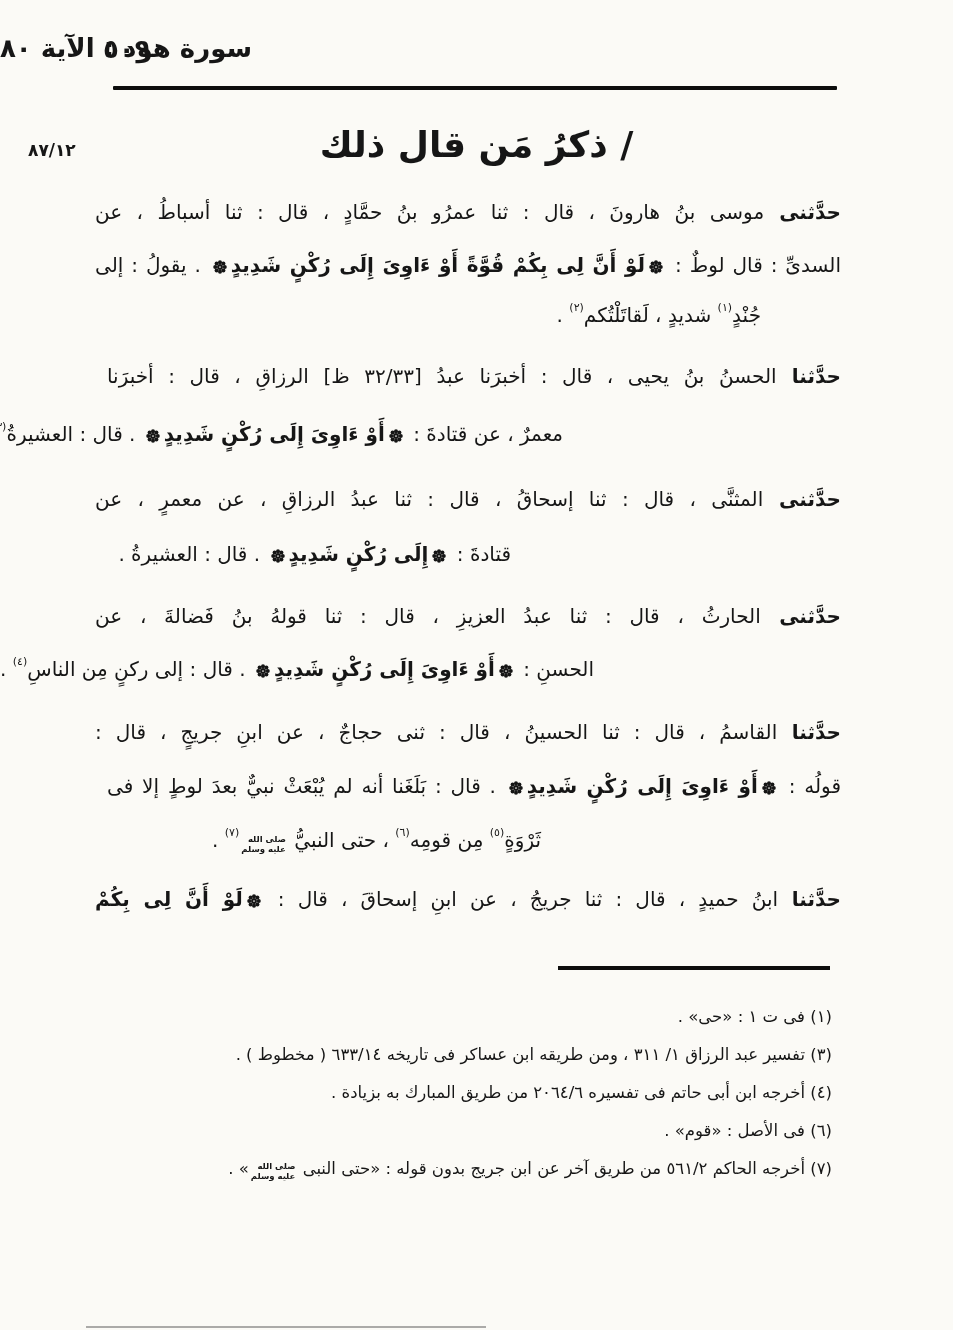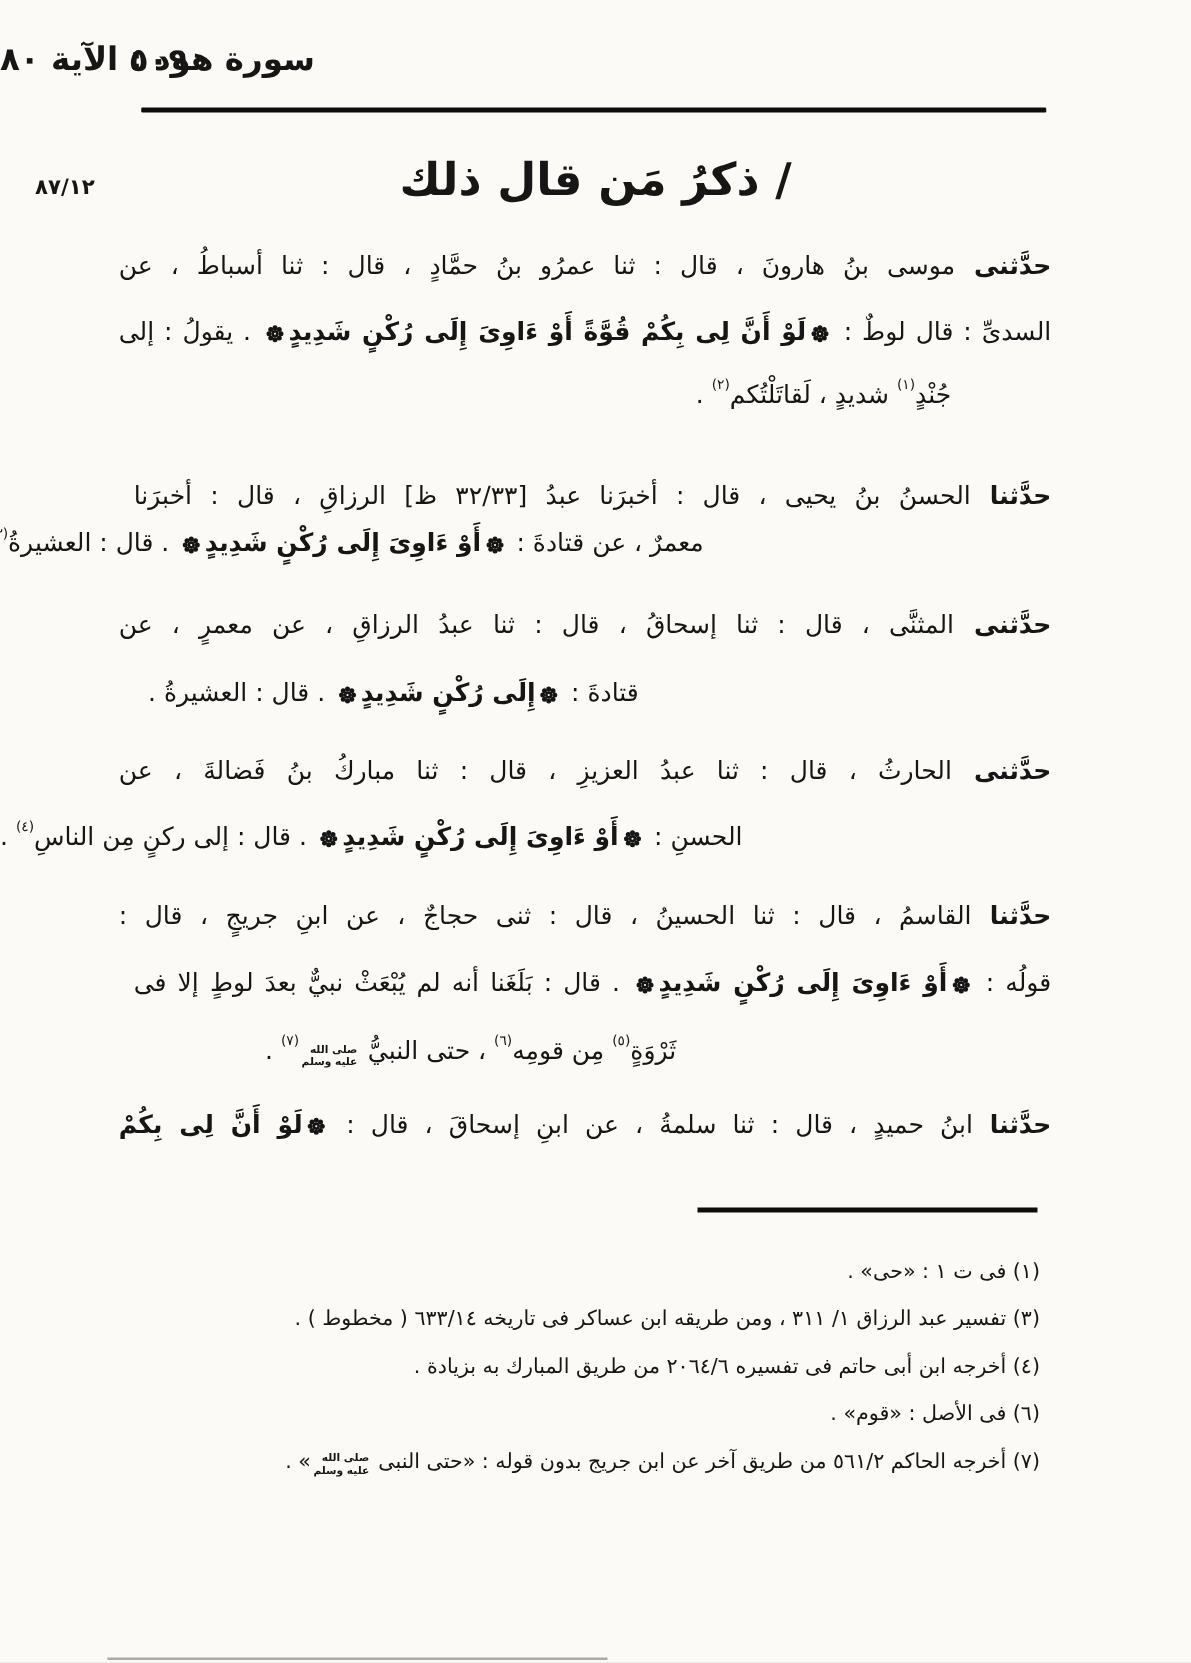--- a/index.html
+++ b/index.html
@@ -115,21 +115,21 @@
             <circle cx="19.2" cy="12" r="3"></circle>
             <circle cx="6.9" cy="6.9" r="3"></circle>
             <circle cx="17.1" cy="6.9" r="3"></circle>
             <circle cx="6.9" cy="17.1" r="3"></circle>
             <circle cx="17.1" cy="17.1" r="3"></circle>
             <circle cx="12" cy="12" r="4.4"></circle>
           </g>
           <circle cx="12" cy="12" r="1.3" fill="#fbfaf6"></circle>
         </svg><span> . يقولُ : إلى</span></div>
       <div class="bline short" style="top: 295px; right: 80px;"><span>جُنْدٍ</span><span class="sup">(١)</span><span> شديدٍ ، لَقاتَلْتُكم</span><span class="sup">(٢)</span><span> .</span></div>
-      <div class="bline full" style="top: 376px; margin-left: 12px;"><span class="opener">حدَّثنا </span><span>الحسنُ بنُ يحيى ، قال : أخبرَنا عبدُ [٣٢/٣٣ ظ] الرزاقِ ، قال : أخبرَنا</span></div>
+      <div class="bline full" style="top: 356px; margin-left: 12px;"><span class="opener">حدَّثنا </span><span>الحسنُ بنُ يحيى ، قال : أخبرَنا عبدُ [٣٢/٣٣ ظ] الرزاقِ ، قال : أخبرَنا</span></div>
       <div class="bline short" style="top: 414px; right: 278px;"><span>معمرٌ ، عن قتادةَ : </span><svg class="ros" width="16" height="16" viewBox="0 0 24 24">
           <g fill="#151515">
             <circle cx="12" cy="4.8" r="3"></circle>
             <circle cx="12" cy="19.2" r="3"></circle>
             <circle cx="4.8" cy="12" r="3"></circle>
             <circle cx="19.2" cy="12" r="3"></circle>
             <circle cx="6.9" cy="6.9" r="3"></circle>
             <circle cx="17.1" cy="6.9" r="3"></circle>
             <circle cx="6.9" cy="17.1" r="3"></circle>
             <circle cx="17.1" cy="17.1" r="3"></circle>
@@ -171,21 +171,21 @@
             <circle cx="19.2" cy="12" r="3"></circle>
             <circle cx="6.9" cy="6.9" r="3"></circle>
             <circle cx="17.1" cy="6.9" r="3"></circle>
             <circle cx="6.9" cy="17.1" r="3"></circle>
             <circle cx="17.1" cy="17.1" r="3"></circle>
             <circle cx="12" cy="12" r="4.4"></circle>
           </g>
           <circle cx="12" cy="12" r="1.3" fill="#fbfaf6"></circle>
         </svg><span> . قال : العشيرةُ .</span></div>
       <div class="bline full" style="top: 479px;"><span class="opener">حدَّثنى </span><span>المثنَّى ، قال : ثنا إسحاقُ ، قال : ثنا عبدُ الرزاقِ ، عن معمرٍ ، عن</span></div>
-      <div class="bline full" style="top: 596px;"><span class="opener">حدَّثنى </span><span>الحارثُ ، قال : ثنا عبدُ العزيزِ ، قال : ثنا مباركُ بنُ فَضالةَ ، عن</span></div>
+      <div class="bline full" style="top: 596px;"><span class="opener">حدَّثنى </span><span>الحارثُ ، قال : ثنا عبدُ العزيزِ ، قال : ثنا قولهُ بنُ فَضالةَ ، عن</span></div>
       <div class="bline short" style="top: 649px; right: 247px;"><span>الحسنِ : </span><svg class="ros" width="16" height="16" viewBox="0 0 24 24">
           <g fill="#151515">
             <circle cx="12" cy="4.8" r="3"></circle>
             <circle cx="12" cy="19.2" r="3"></circle>
             <circle cx="4.8" cy="12" r="3"></circle>
             <circle cx="19.2" cy="12" r="3"></circle>
             <circle cx="6.9" cy="6.9" r="3"></circle>
             <circle cx="17.1" cy="6.9" r="3"></circle>
             <circle cx="6.9" cy="17.1" r="3"></circle>
             <circle cx="17.1" cy="17.1" r="3"></circle>
@@ -228,21 +228,21 @@
             <circle cx="19.2" cy="12" r="3"></circle>
             <circle cx="6.9" cy="6.9" r="3"></circle>
             <circle cx="17.1" cy="6.9" r="3"></circle>
             <circle cx="6.9" cy="17.1" r="3"></circle>
             <circle cx="17.1" cy="17.1" r="3"></circle>
             <circle cx="12" cy="12" r="4.4"></circle>
           </g>
           <circle cx="12" cy="12" r="1.3" fill="#fbfaf6"></circle>
         </svg><span> . قال : بَلَغَنا أنه لم يُبْعَثْ نبيٌّ بعدَ لوطٍ إلا فى</span></div>
       <div class="bline short" style="top: 820px; right: 300px;"><span>ثَرْوَةٍ</span><span class="sup">(٥)</span><span> مِن قومِه</span><span class="sup">(٦)</span><span> ، حتى النبيُّ </span><span class="saw">صلى الله<br>عليه وسلم</span><span class="sup">(٧)</span><span> .</span></div>
-      <div class="bline full" style="top: 879px;"><span class="opener">حدَّثنا </span><span>ابنُ حميدٍ ، قال : ثنا سلمةُ ، عن ابنِ إسحاقَ ، قال : </span><svg class="ros" width="16" height="16" viewBox="0 0 24 24">
+      <div class="bline full" style="top: 879px;"><span class="opener">حدَّثنا </span><span>ابنُ حميدٍ ، قال : ثنا جريجُ ، عن ابنِ إسحاقَ ، قال : </span><svg class="ros" width="16" height="16" viewBox="0 0 24 24">
           <g fill="#151515">
             <circle cx="12" cy="4.8" r="3"></circle>
             <circle cx="12" cy="19.2" r="3"></circle>
             <circle cx="4.8" cy="12" r="3"></circle>
             <circle cx="19.2" cy="12" r="3"></circle>
             <circle cx="6.9" cy="6.9" r="3"></circle>
             <circle cx="17.1" cy="6.9" r="3"></circle>
             <circle cx="6.9" cy="17.1" r="3"></circle>
             <circle cx="17.1" cy="17.1" r="3"></circle>
             <circle cx="12" cy="12" r="4.4"></circle>

